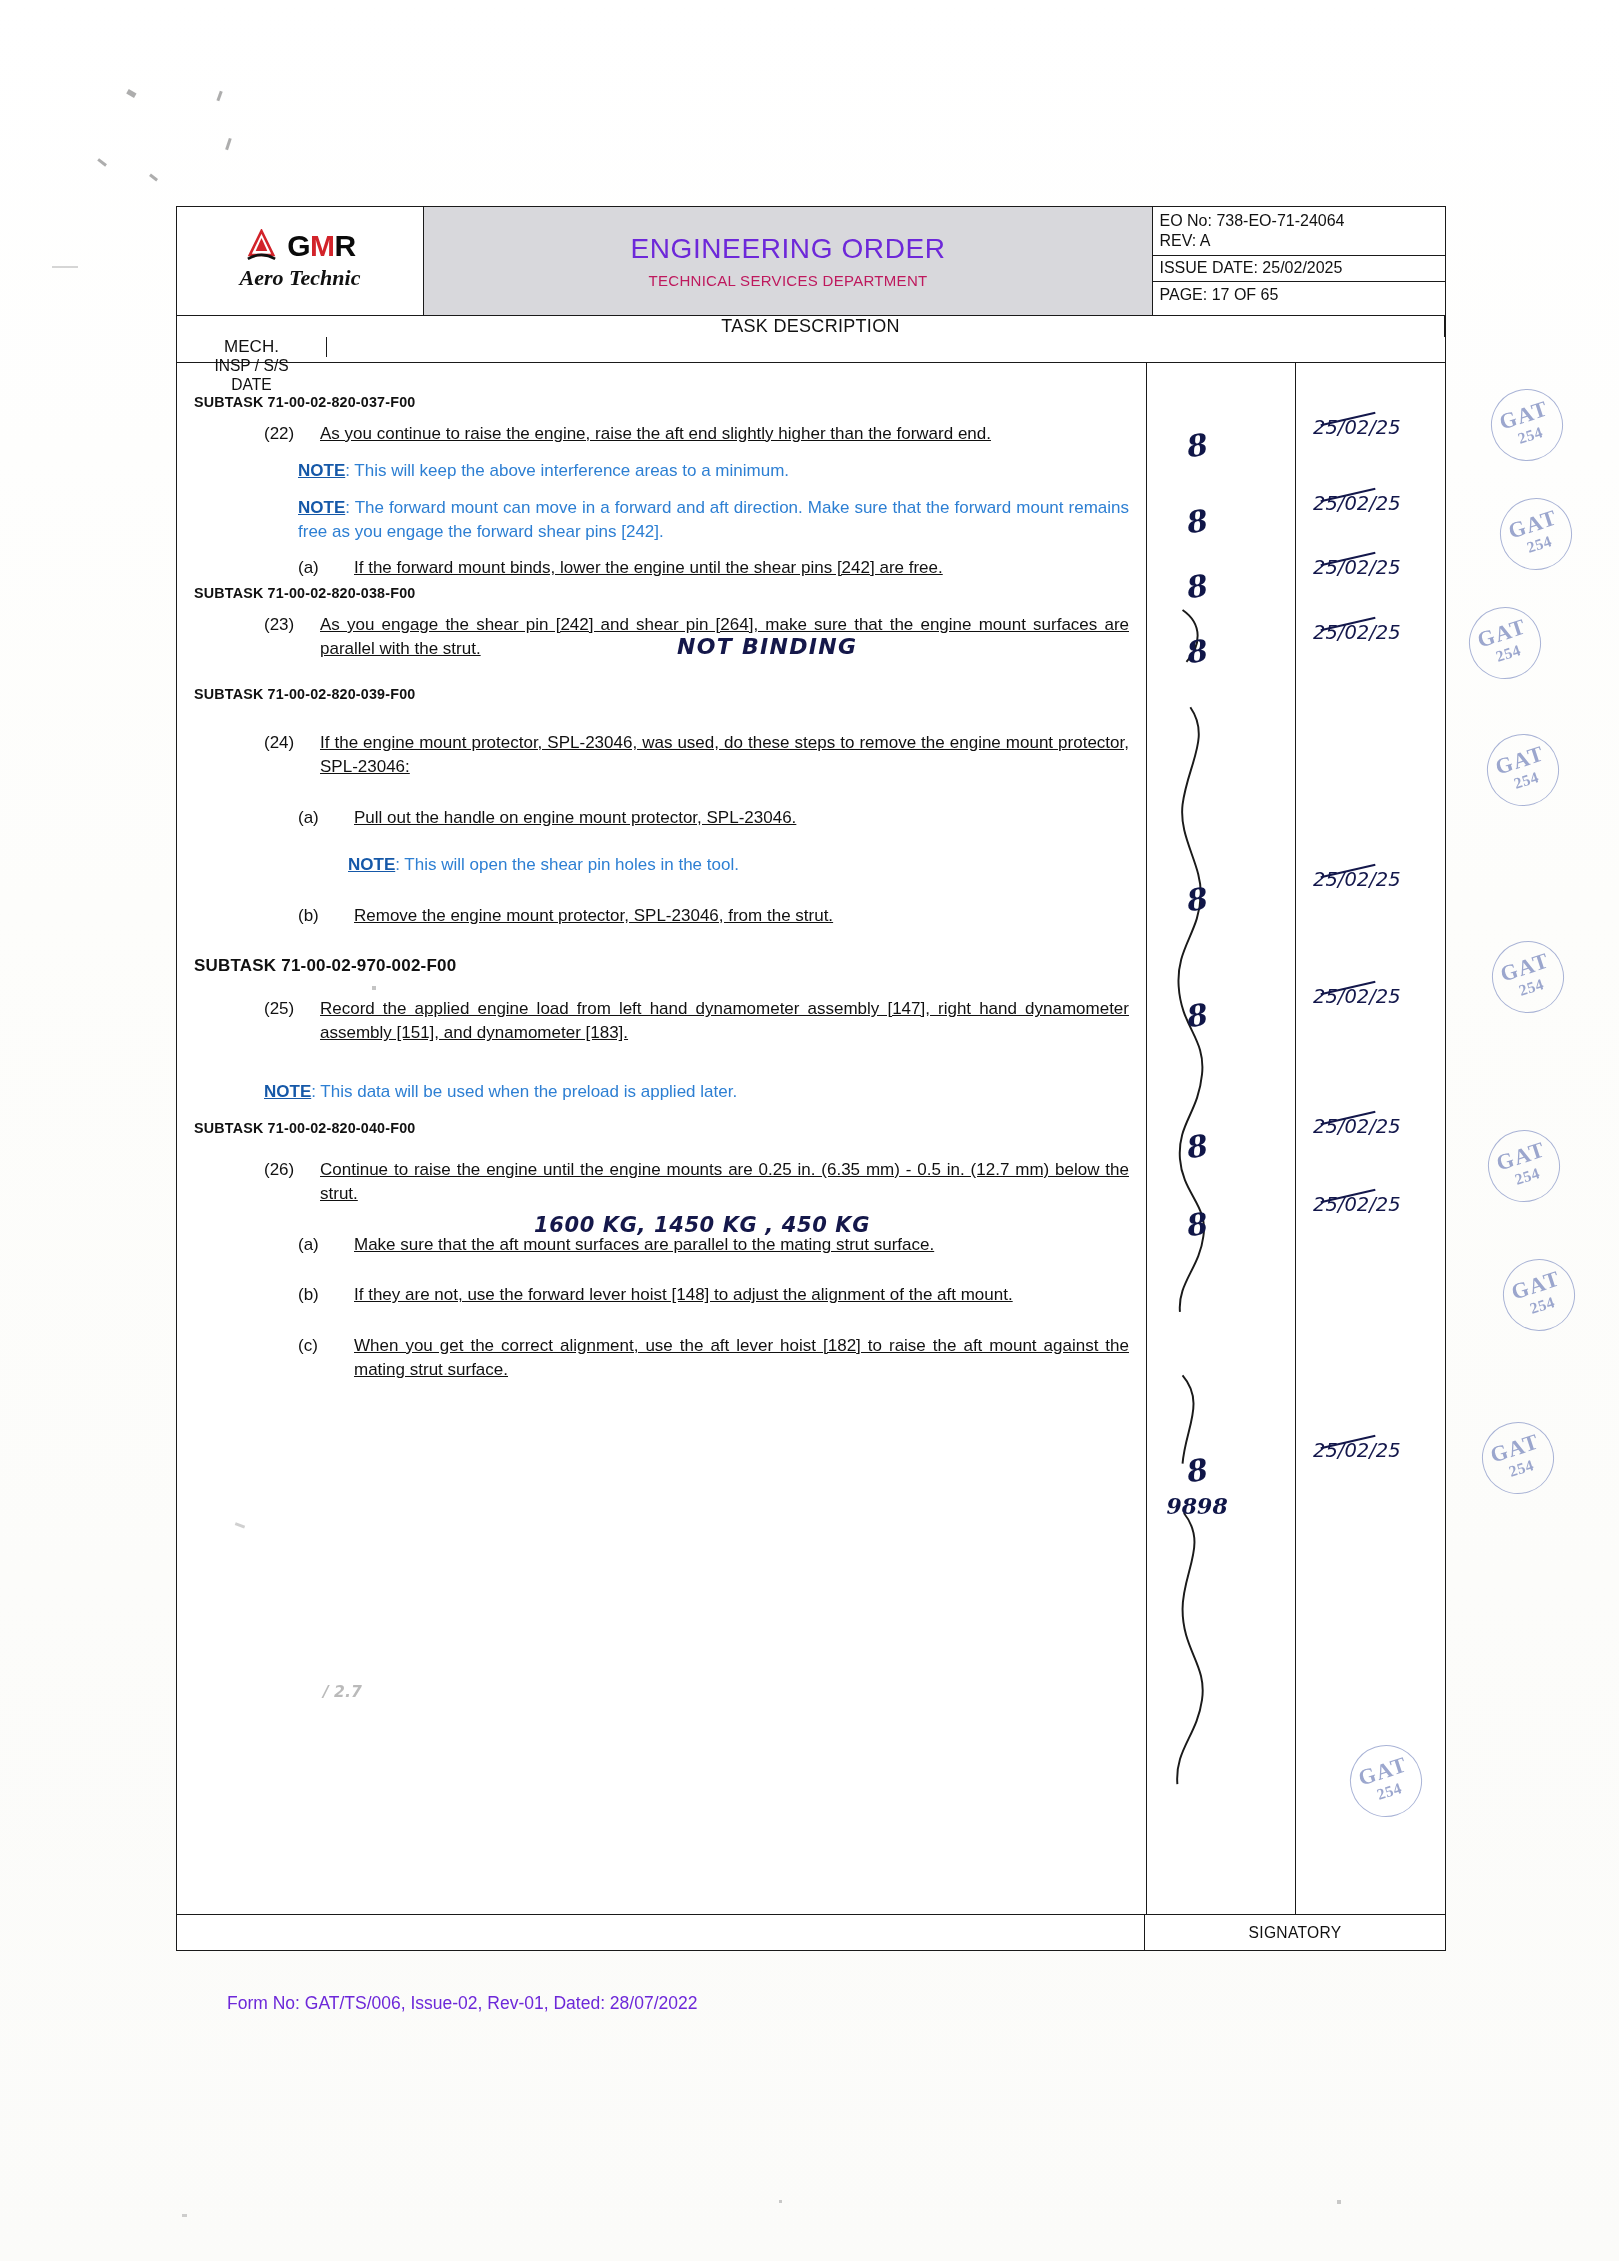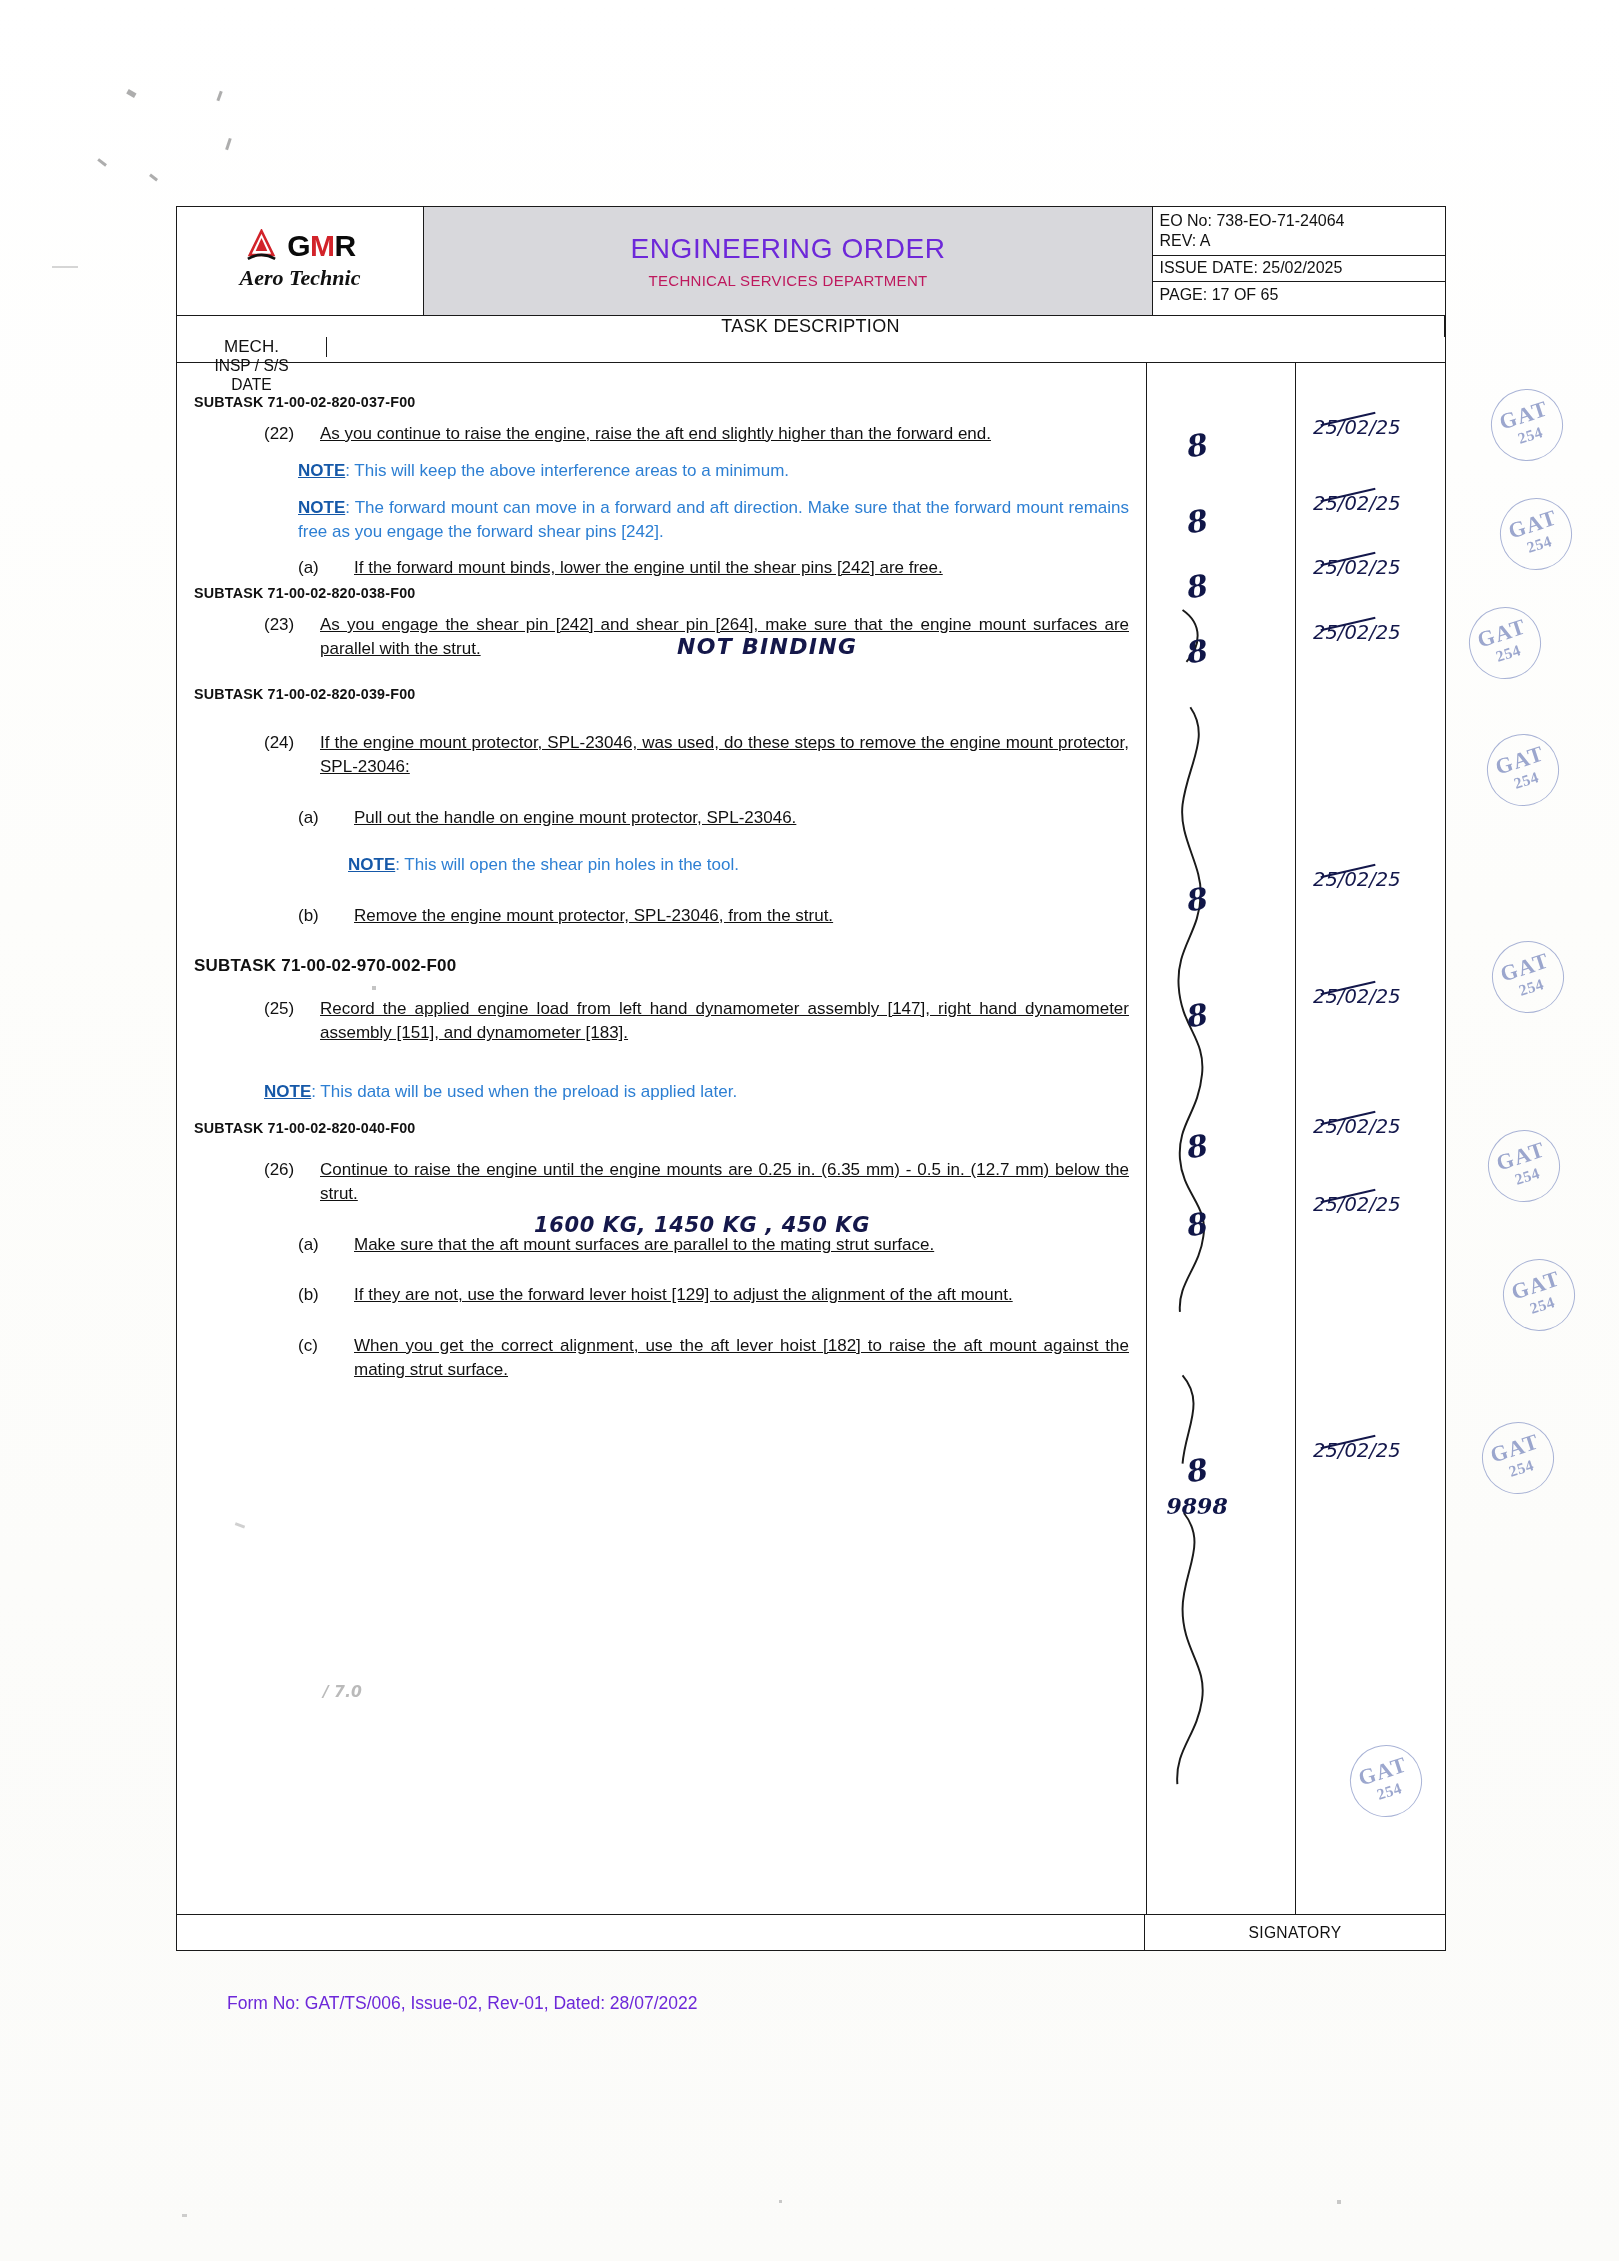--- a/index.html
+++ b/index.html
@@ -433,41 +433,41 @@
           <div class="txt">Continue to raise the engine until the engine mounts are 0.25 in. (6.35 mm) - 0.5 in. (12.7 mm) below the strut.</div>
         </div>
 
         <div class="step ind2" style="margin-top:27px;">
           <div class="num">(a)</div>
           <div class="txt">Make sure that the aft mount surfaces are parallel to the mating strut surface.</div>
         </div>
 
         <div class="step ind2" style="margin-top:26px;">
           <div class="num">(b)</div>
-          <div class="txt">If they are not, use the forward lever hoist [129] to adjust the alignment of the aft mount.</div>
+          <div class="txt">If they are not, use the forward lever hoist [148] to adjust the alignment of the aft mount.</div>
         </div>
 
         <div class="step ind2" style="margin-top:26px;">
           <div class="num">(c)</div>
           <div class="txt">When you get the correct alignment, use the aft lever hoist [182] to raise the aft mount against the mating strut surface.</div>
         </div>
 
         <div class="hand" style="left:500px;top:271px;font-size:22px;letter-spacing:1.3px;">NOT BINDING</div>
         <div class="hand" style="left:357px;top:850px;font-size:21px;letter-spacing:0.6px;">1600 KG, 1450 KG , 450 KG</div>
 
         <svg style="position:absolute;left:986px;top:247px;width:91px;height:1252px;overflow:visible;" viewBox="0 0 140 1930" width="91" height="1252">
           <path d="M30,0 C62,22 58,56 36,80" fill="none" stroke="#1a1a1a" stroke-width="3"></path>
           <path d="M42,150 C74,196 38,238 30,300 C24,352 60,392 58,440 C56,498 20,520 24,580 C28,644 66,660 60,716 C54,776 22,792 26,846 C30,900 70,918 62,966 C56,1014 22,1038 26,1082" fill="none" stroke="#1a1a1a" stroke-width="3"></path>
           <path d="M30,1180 C66,1222 34,1262 30,1316" fill="none" stroke="#1a1a1a" stroke-width="3"></path>
           <path d="M32,1392 C70,1440 30,1482 30,1540 C30,1604 68,1626 60,1680 C52,1736 18,1756 22,1810" fill="none" stroke="#1a1a1a" stroke-width="3"></path>
         </svg>
 
         <div class="speck" style="left:195px;top:623px;width:3.9px;height:3.9px;opacity:.5;"></div>
         <div class="speck" style="left:58px;top:1161px;width:10.4px;height:2.6px;opacity:.4;transform:rotate(20deg);"></div>
-        <div class="hand" style="left:146px;top:1320px;font-size:15.6px;color:#8d8d8d;opacity:.6;">/ 7.0</div>
+        <div class="hand" style="left:146px;top:1320px;font-size:15.6px;color:#8d8d8d;opacity:.6;">/ 2.7</div>
       </div>
 
       <div class="col-mech">
         <div class="hw-sign" style="left:40px;top:65px;font-size:30px;transform:rotate(-8deg);">8</div>
         <div class="hw-sign" style="left:40px;top:141px;font-size:30px;transform:rotate(-8deg);">8</div>
         <div class="hw-sign" style="left:40px;top:206px;font-size:30px;transform:rotate(-8deg);">8</div>
         <div class="hw-sign" style="left:40px;top:271px;font-size:30px;transform:rotate(-8deg);">8</div>
         <div class="hw-sign" style="left:40px;top:519px;font-size:30px;transform:rotate(-8deg);">8</div>
         <div class="hw-sign" style="left:40px;top:635px;font-size:30px;transform:rotate(-8deg);">8</div>
         <div class="hw-sign" style="left:40px;top:766px;font-size:30px;transform:rotate(-8deg);">8</div>

